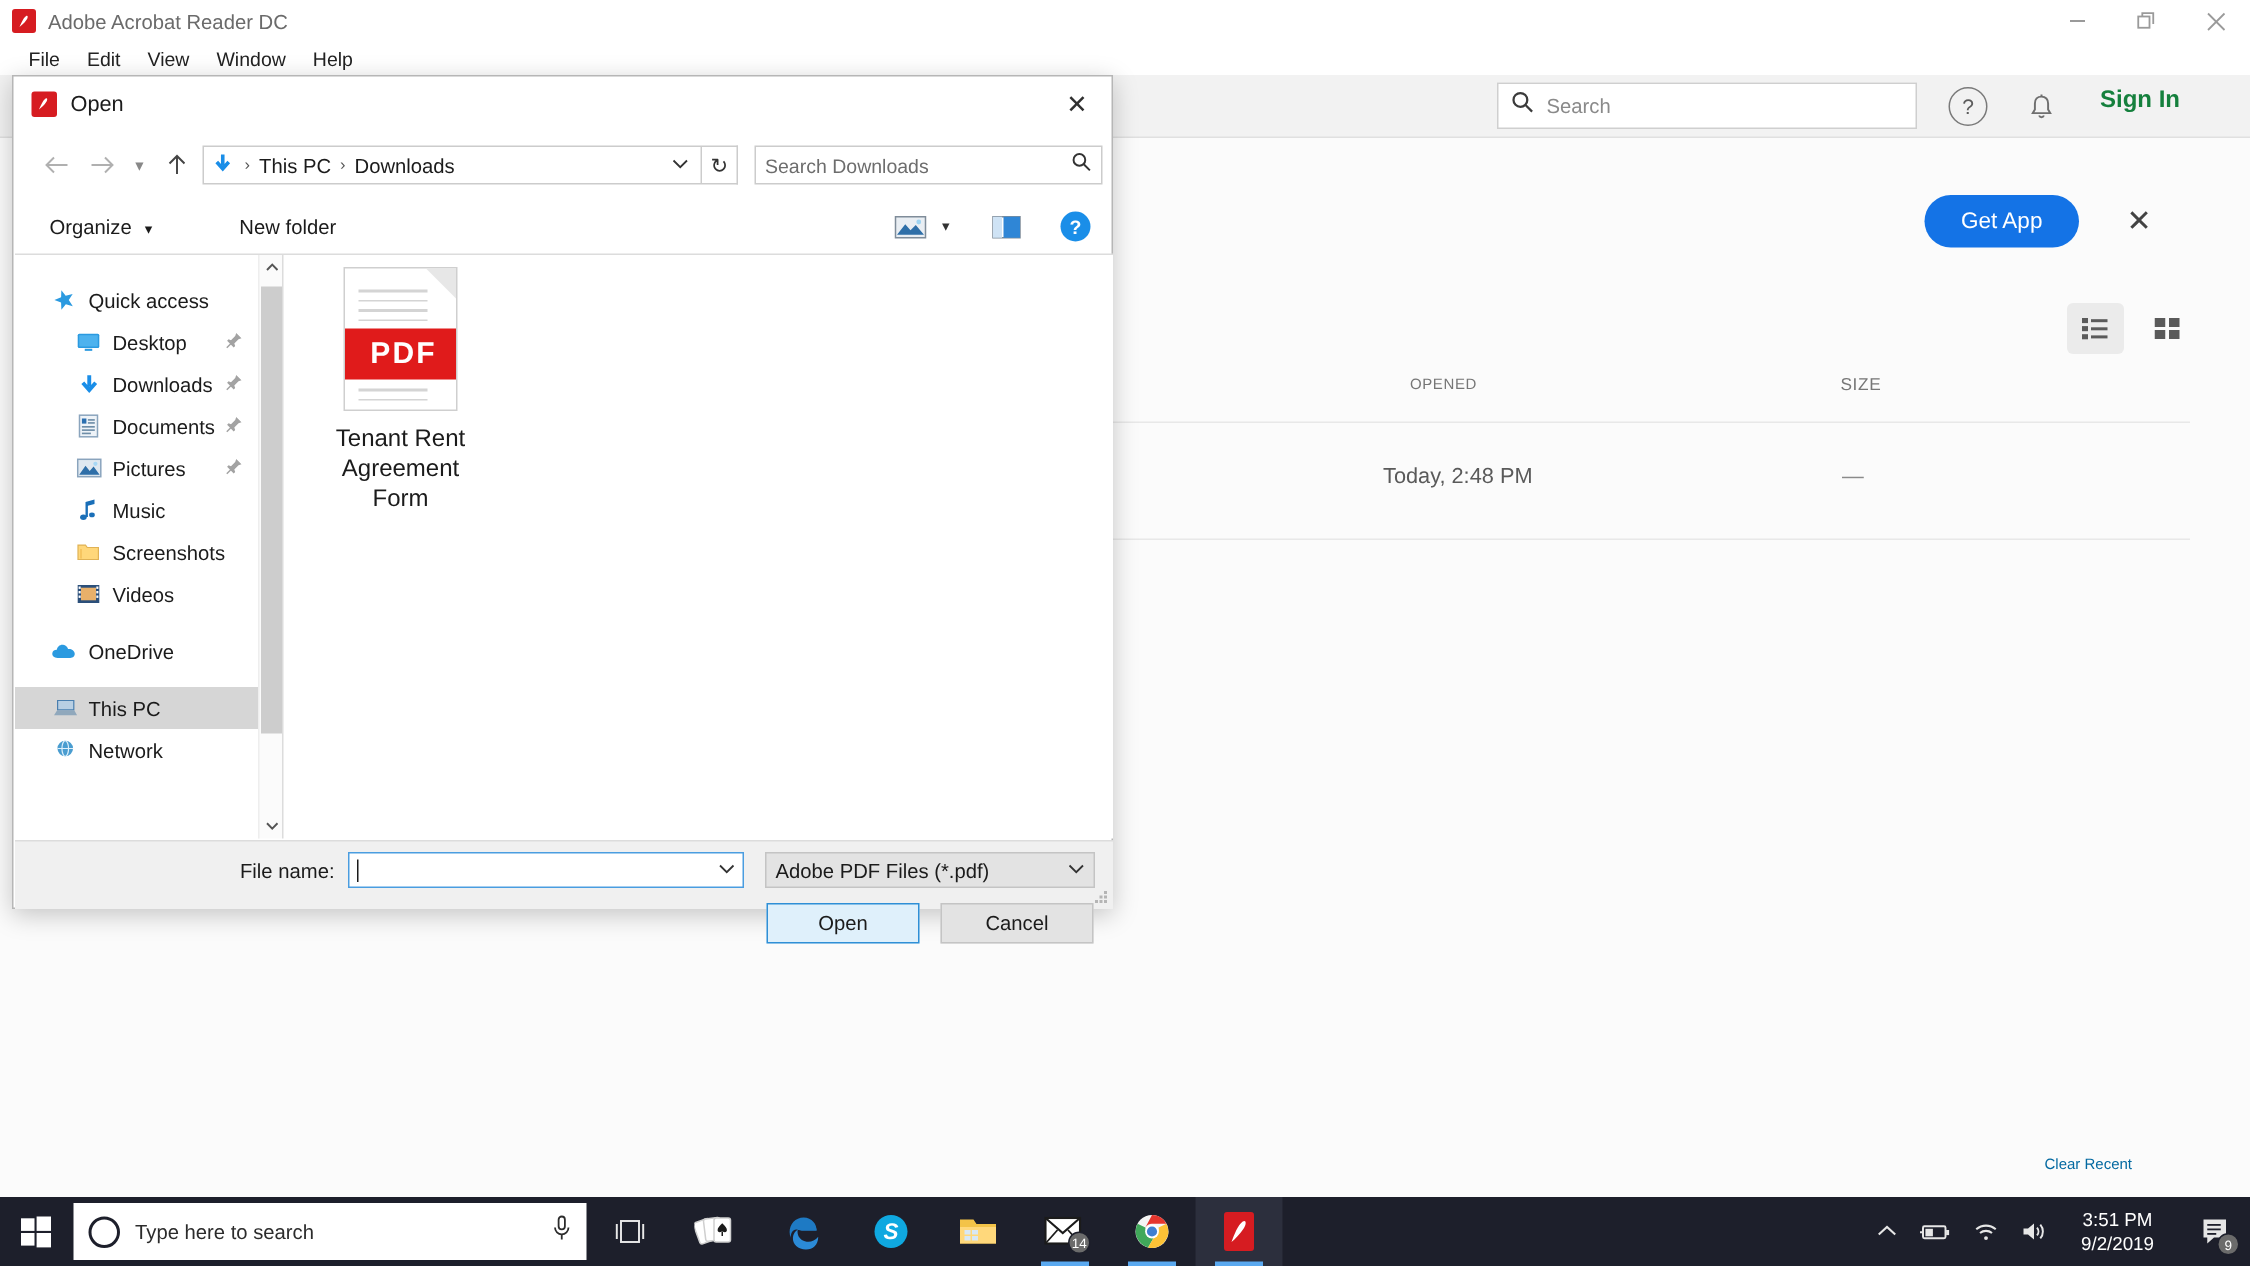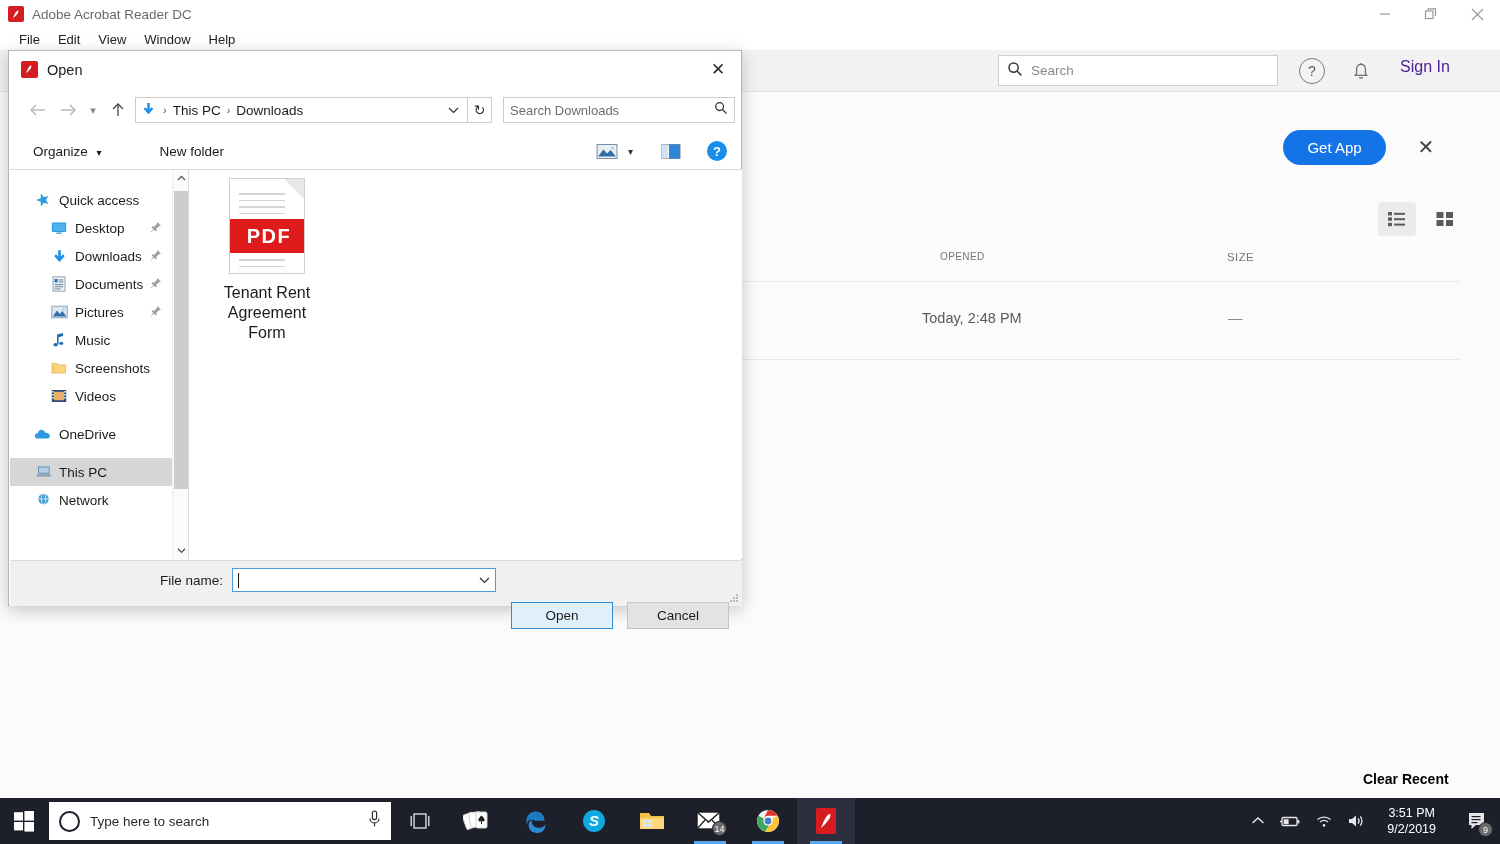--- a/index.html
+++ b/index.html
@@ -56,21 +56,21 @@
     border: 1.6px solid #7a7a7a; border-radius: 50%;
     display: flex; align-items: center; justify-content: center;
     color: #5c5c5c; font-size: 14px;
   }
   .bell {
     position: absolute; left: 1348px; top: 58px; width: 26px; height: 26px;
     display: flex; align-items: center; justify-content: center; color: #6f6f6f;
   }
   .signin {
     position: absolute; left: 1400px; top: 58px;
-    font-size: 16px; color: #4c1d95; font-weight: 400;
+    font-size: 16px; color: #15803d; font-weight: 700;
   }
 
   
   .promo {
     position: absolute; left: 693px; top: 112px; width: 768px; height: 72px;
     background: #ffffff; border: 1px solid #e3e3e3; border-left: none;
     display: flex; align-items: center;
   }
   .promo-text {
     font-size: 15.5px; color: #3b3b3b; margin-left: 50px; white-space: nowrap;
@@ -97,21 +97,21 @@
     position: absolute; left: 741px; top: 248px; width: 719px; height: 24px;
   }
   .col-opened { position: absolute; left: 199px; top: 3px; font-size: 10px; color: #767676; letter-spacing: .4px; }
   .col-size   { position: absolute; left: 486px; top: 3px; font-size: 11.5px; color: #767676; letter-spacing: .4px; }
   .list-divider { position: absolute; left: 741px; width: 719px; height: 1px; background: #e8e8e8; }
   .row-opened { position: absolute; left: 922px; top: 310px; font-size: 14.5px; color: #5a5a5a; }
   .row-size   { position: absolute; left: 1228px; top: 310px; font-size: 14.5px; color: #8a8a8a; }
 
   .clear-recent {
     position: absolute; left: 1363px; top: 771px;
-    font-size: 14px; color: #000000; font-weight: bold;
+    font-size: 10px; color: #0369a1;
   }
 
   
   .dialog {
     position: absolute; left: 8px; top: 50px; width: 734px; height: 556px;
     background: #ffffff; border: 1px solid #b6b6b6;
     box-shadow: 0 4px 16px rgba(0,0,0,.22);
   }
   .dlg-titlebar {
     position: absolute; left: 0; top: 0; width: 100%; height: 37px;
@@ -685,20 +685,28 @@
       <div class="fname-label">File name:</div>
       <div class="fname-input">
         <span class="caret-bar"></span>
         <span style="font-size:13.5px;color:#1b1b1b;"></span>
         <span class="fname-caret">
           <svg width="11" height="8" viewBox="0 0 11 8">
               <polyline points="1,2 5.5,6.5 10,2" fill="none" stroke="#333" stroke-width="1.2"></polyline>
             </svg>
         </span>
       </div>
+      <div class="filetype">
+        <span>Adobe PDF Files (*.pdf)</span>
+        <span class="ft-caret">
+          <svg width="11" height="8" viewBox="0 0 11 8">
+              <polyline points="1,2 5.5,6.5 10,2" fill="none" stroke="#333" stroke-width="1.2"></polyline>
+            </svg>
+        </span>
+      </div>
       <div class="btn-open">Open</div>
       <div class="btn-cancel">Cancel</div>
       <div class="grip">
         <svg width="10" height="10" viewBox="0 0 10 10">
             <rect x="7" y="1" width="2" height="2" fill="#b5b5b5"></rect>
             <rect x="4" y="4" width="2" height="2" fill="#b5b5b5"></rect>
             <rect x="7" y="4" width="2" height="2" fill="#b5b5b5"></rect>
             <rect x="1" y="7" width="2" height="2" fill="#b5b5b5"></rect>
             <rect x="4" y="7" width="2" height="2" fill="#b5b5b5"></rect>
             <rect x="7" y="7" width="2" height="2" fill="#b5b5b5"></rect>

